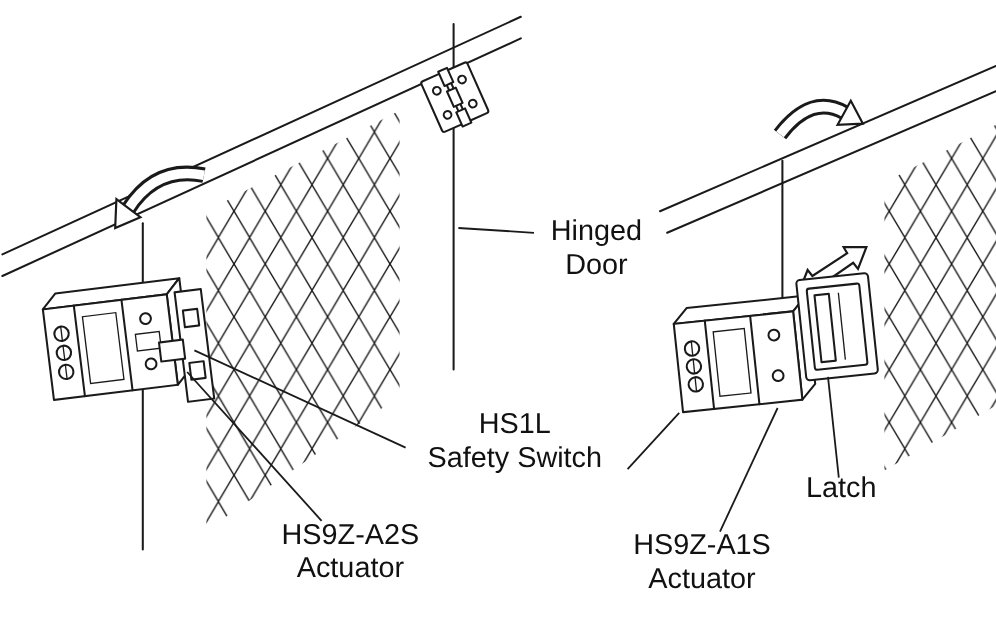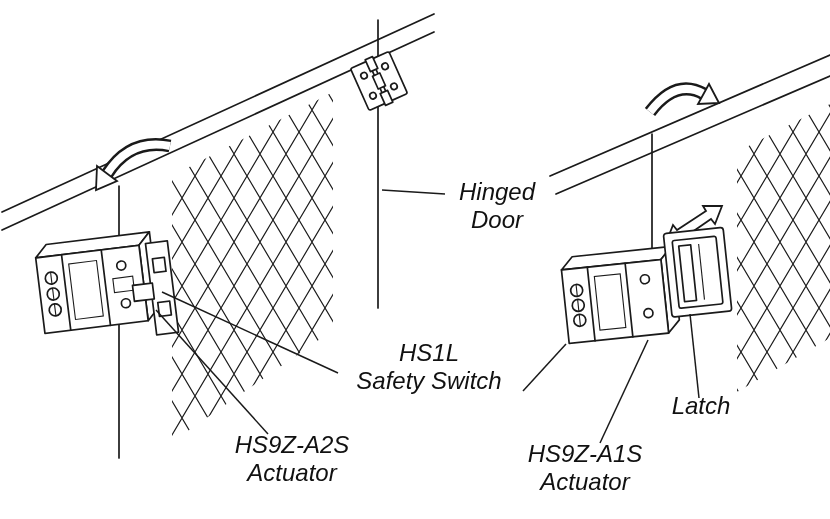--- a/index.html
+++ b/index.html
@@ -1,17 +1,17 @@
 <!DOCTYPE html>
 <html><head>
 <meta charset="utf-8">
 <style>
   html,body { margin:0; padding:0; background:#ffffff; }
   .stage { position:relative; width:830px; height:519px; background:#ffffff; overflow:hidden;
-           font-family:"Liberation Sans", sans-serif;font-style:italic; }
+           font-family:"Liberation Sans", sans-serif; }
   svg .s    { stroke:#1a1a1a; stroke-width:1.7; fill:none; stroke-linejoin:round; stroke-linecap:round; }
   svg .wf   { stroke:#1a1a1a; stroke-width:1.7; fill:#ffffff; stroke-linejoin:round; }
   svg .thin { stroke:#1a1a1a; stroke-width:1.1; fill:none; }
   svg text  { font-family:"Liberation Sans", sans-serif; font-size:24px; fill:#111111; stroke:none;
               text-anchor:middle; }
 </style>
 </head>
 <body>
 
 <div class="stage">

